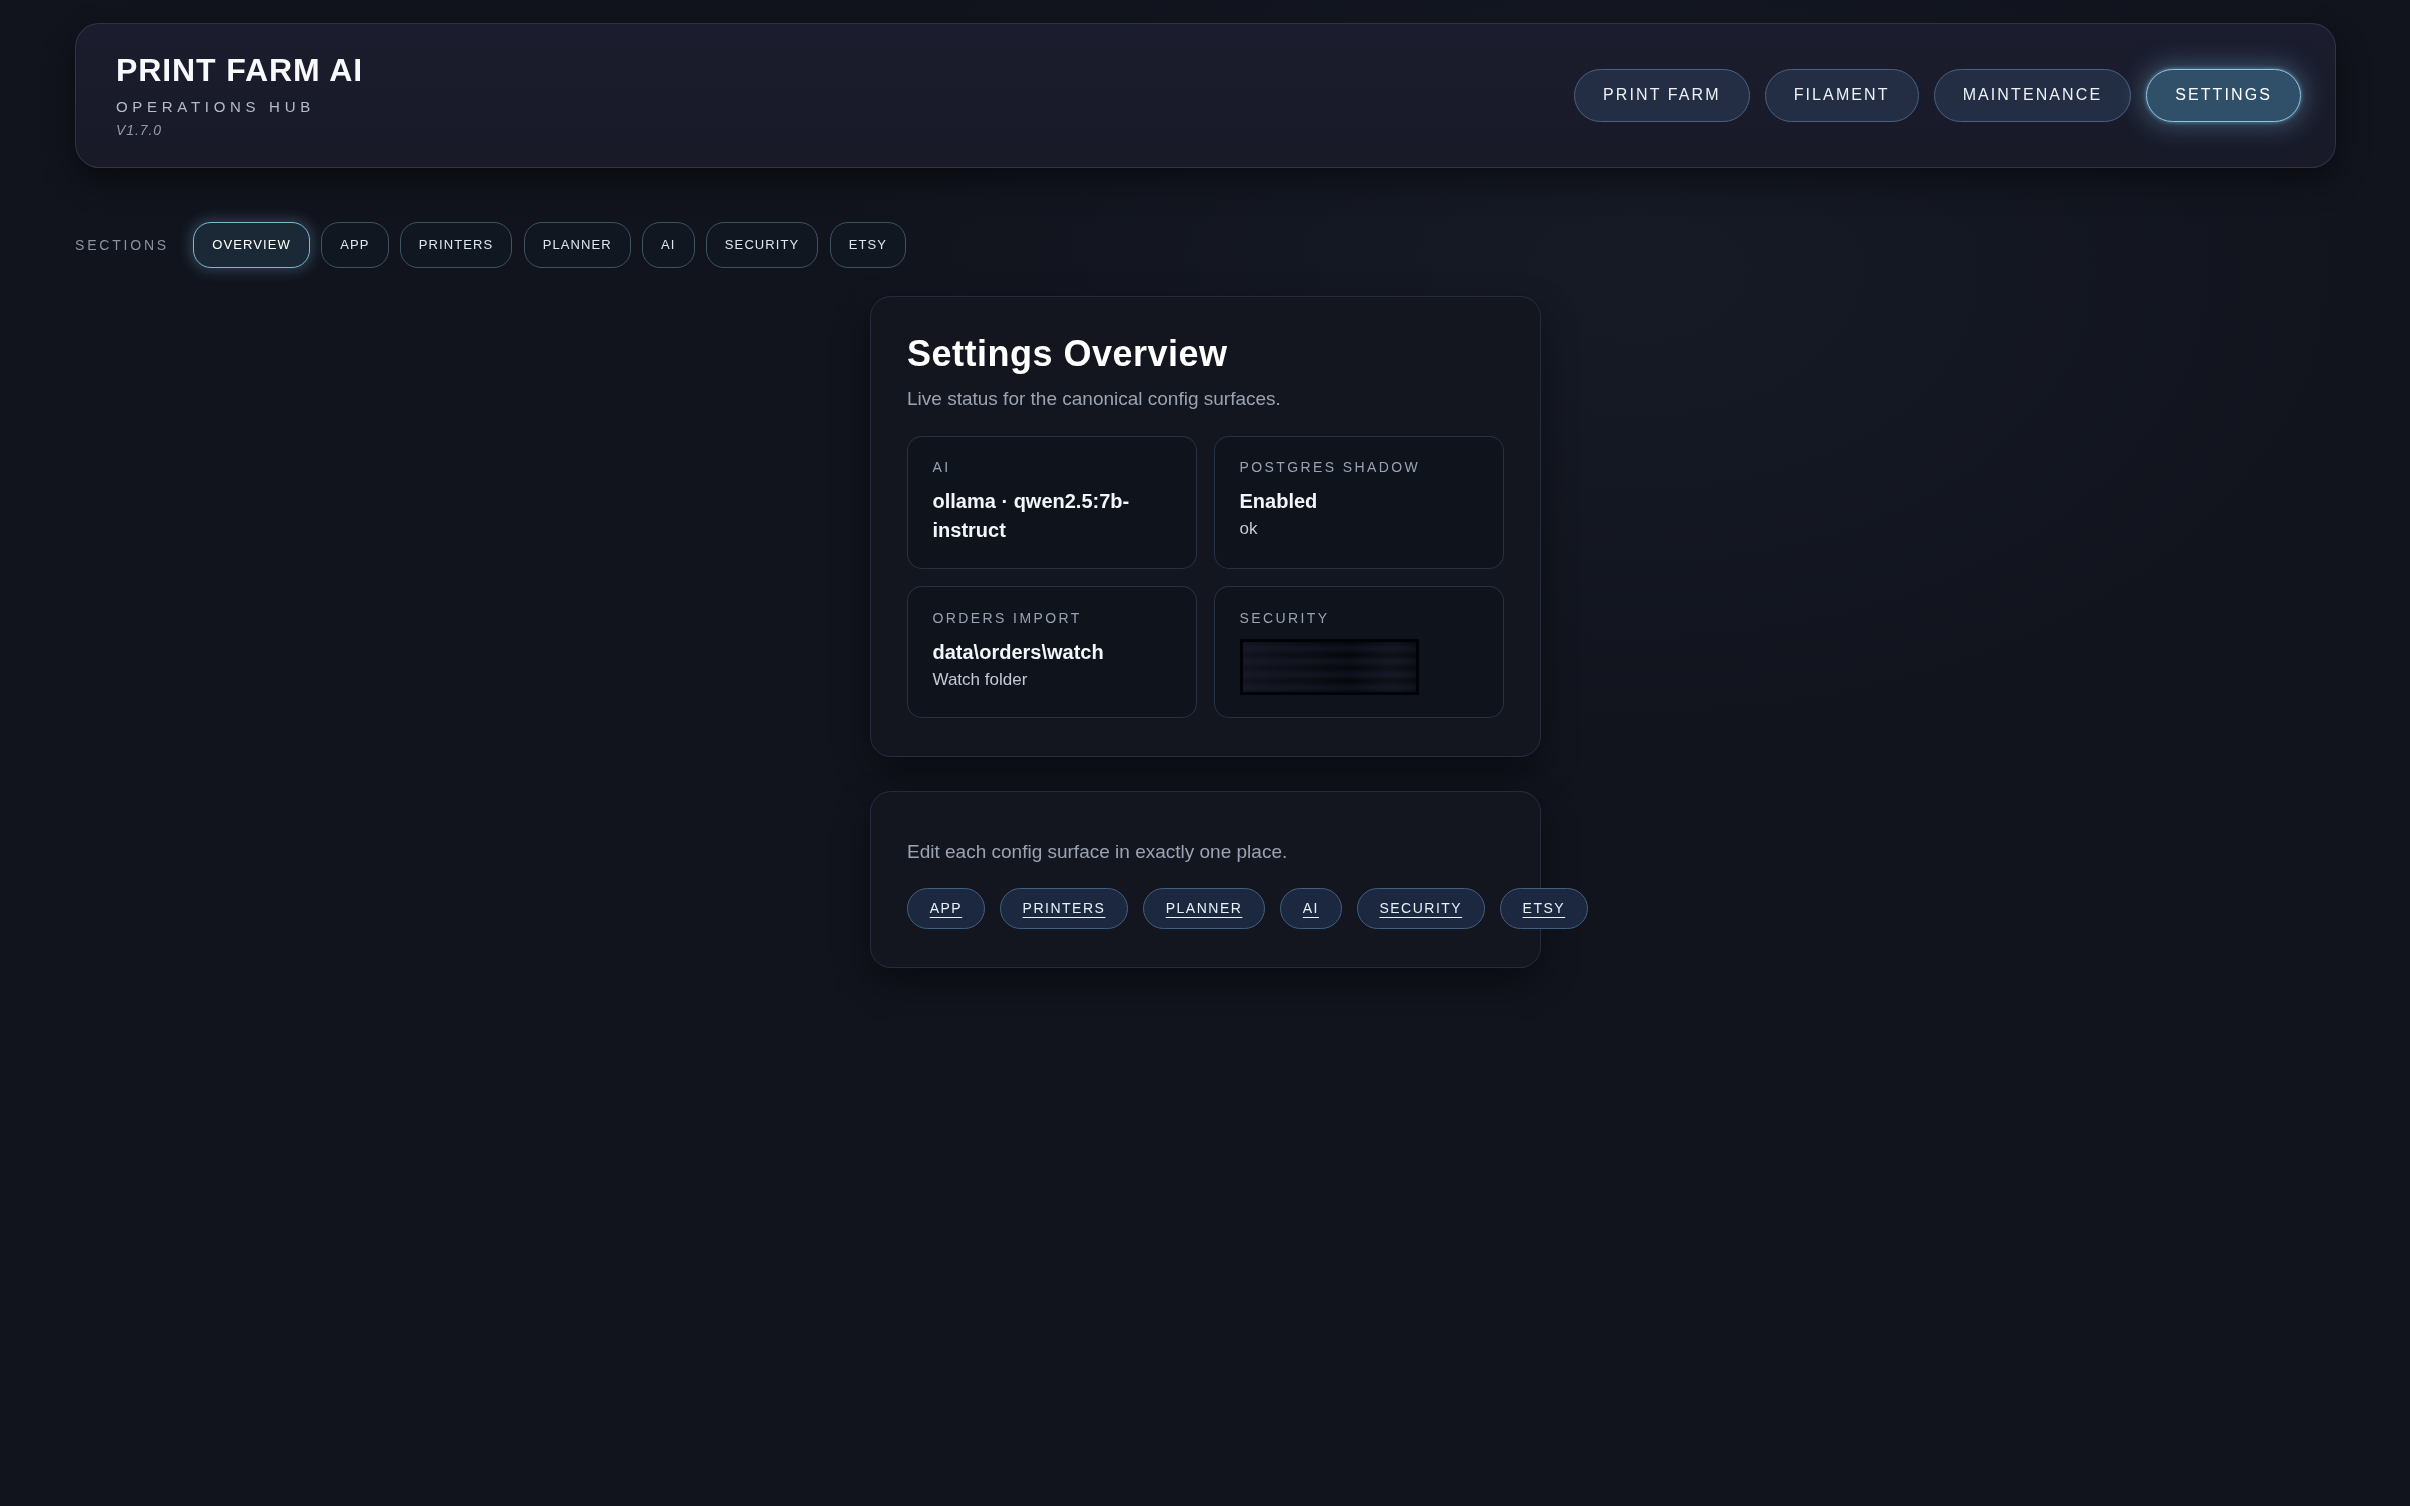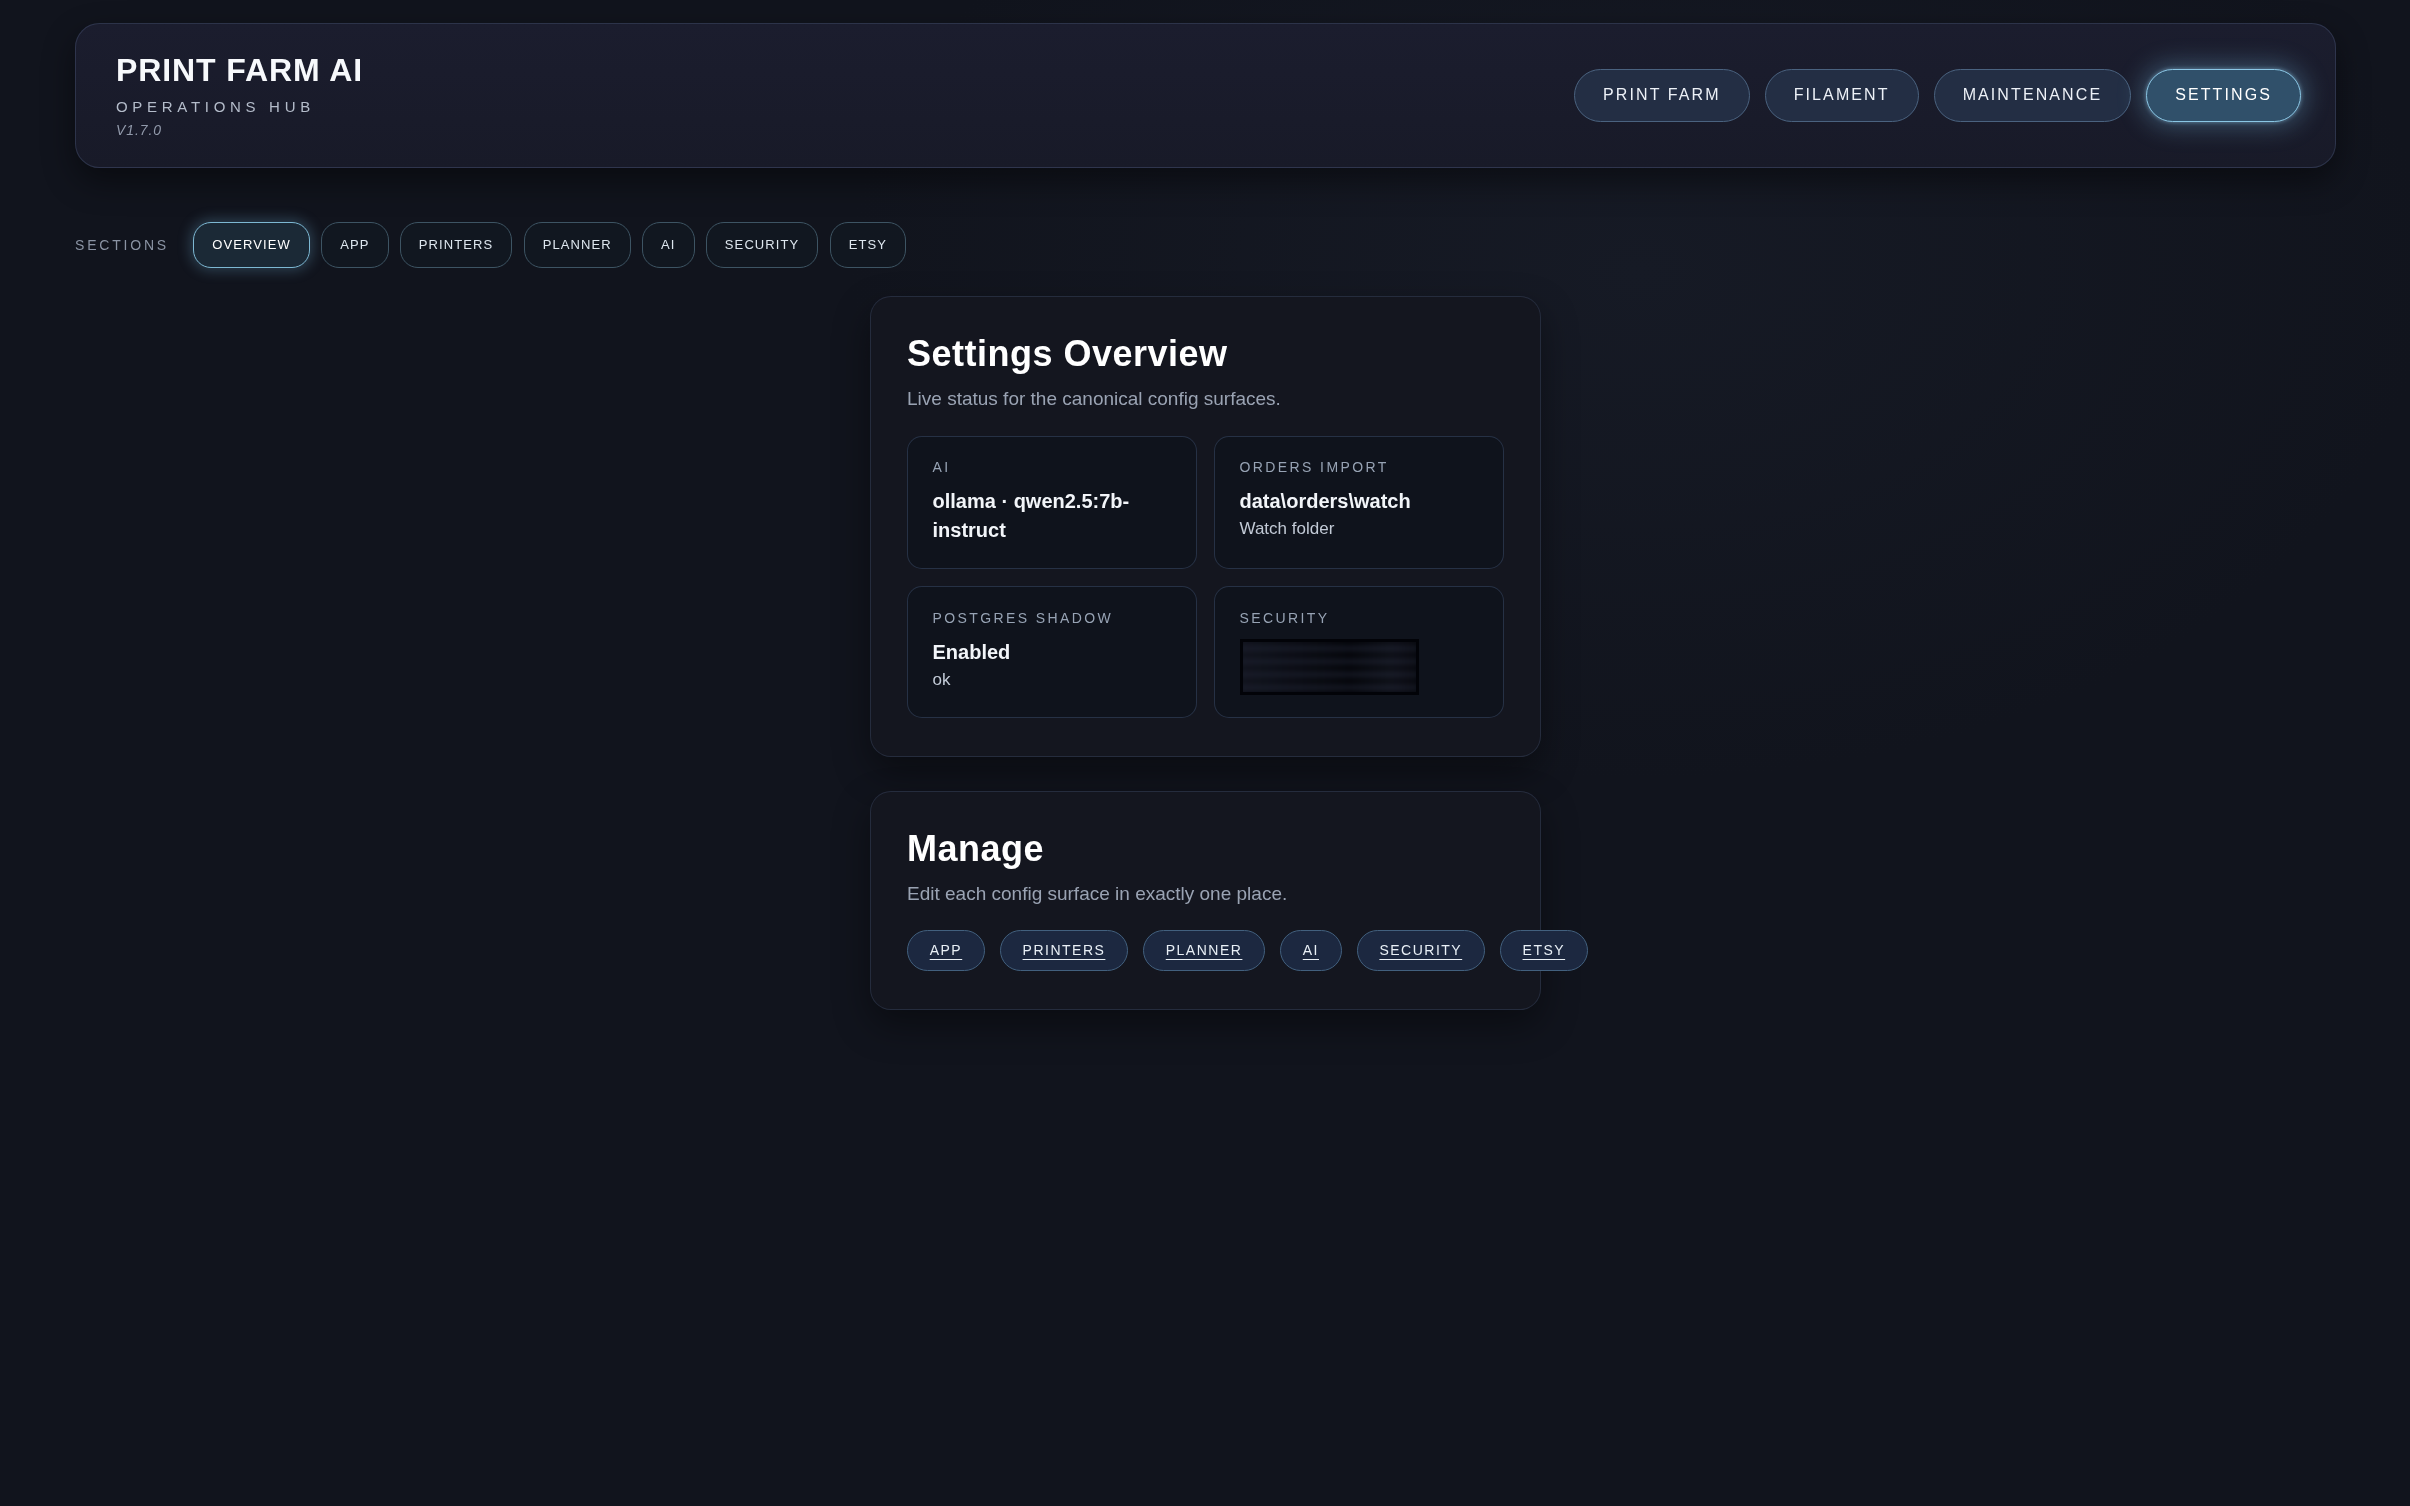--- a/index.html
+++ b/index.html
@@ -230,43 +230,42 @@
 
     <div class="status-grid">
 
       <div class="status-tile">
         <div class="tile-label">AI</div>
         <div class="tile-value">ollama · qwen2.5:7b-instruct</div>
       </div>
 
 
       <div class="status-tile">
+        <div class="tile-label">POSTGRES SHADOW</div>
+        <div class="tile-value">Enabled</div>
+        <div class="tile-sub">ok</div>
+      </div>
+
+      <div class="status-tile">
         <div class="tile-label">ORDERS IMPORT</div>
         <div class="tile-value">data\orders\watch</div>
         <div class="tile-sub">Watch folder</div>
-      </div>
-
-      <div class="status-tile">
-        <div class="tile-label">POSTGRES SHADOW</div>
-        <div class="tile-value">Enabled</div>
-        <div class="tile-sub">ok</div>
       </div>
 
       <div class="status-tile">
         <div class="tile-label">SECURITY</div>
         <div class="redacted-box">
           <div class="redacted-blur"></div>
         </div>
       </div>
 
     </div>
   </section>
 
   <section class="panel-card">
-    <h1 class="panel-title">Manage</h1>
     <p class="panel-subtitle">Edit each config surface in exactly one place.</p>
 
     <div class="manage-links">
       <a class="manage-pill">APP</a>
       <a class="manage-pill">PRINTERS</a>
       <a class="manage-pill">PLANNER</a>
       <a class="manage-pill">AI</a>
       <a class="manage-pill">SECURITY</a>
       <a class="manage-pill">ETSY</a>
     </div>

